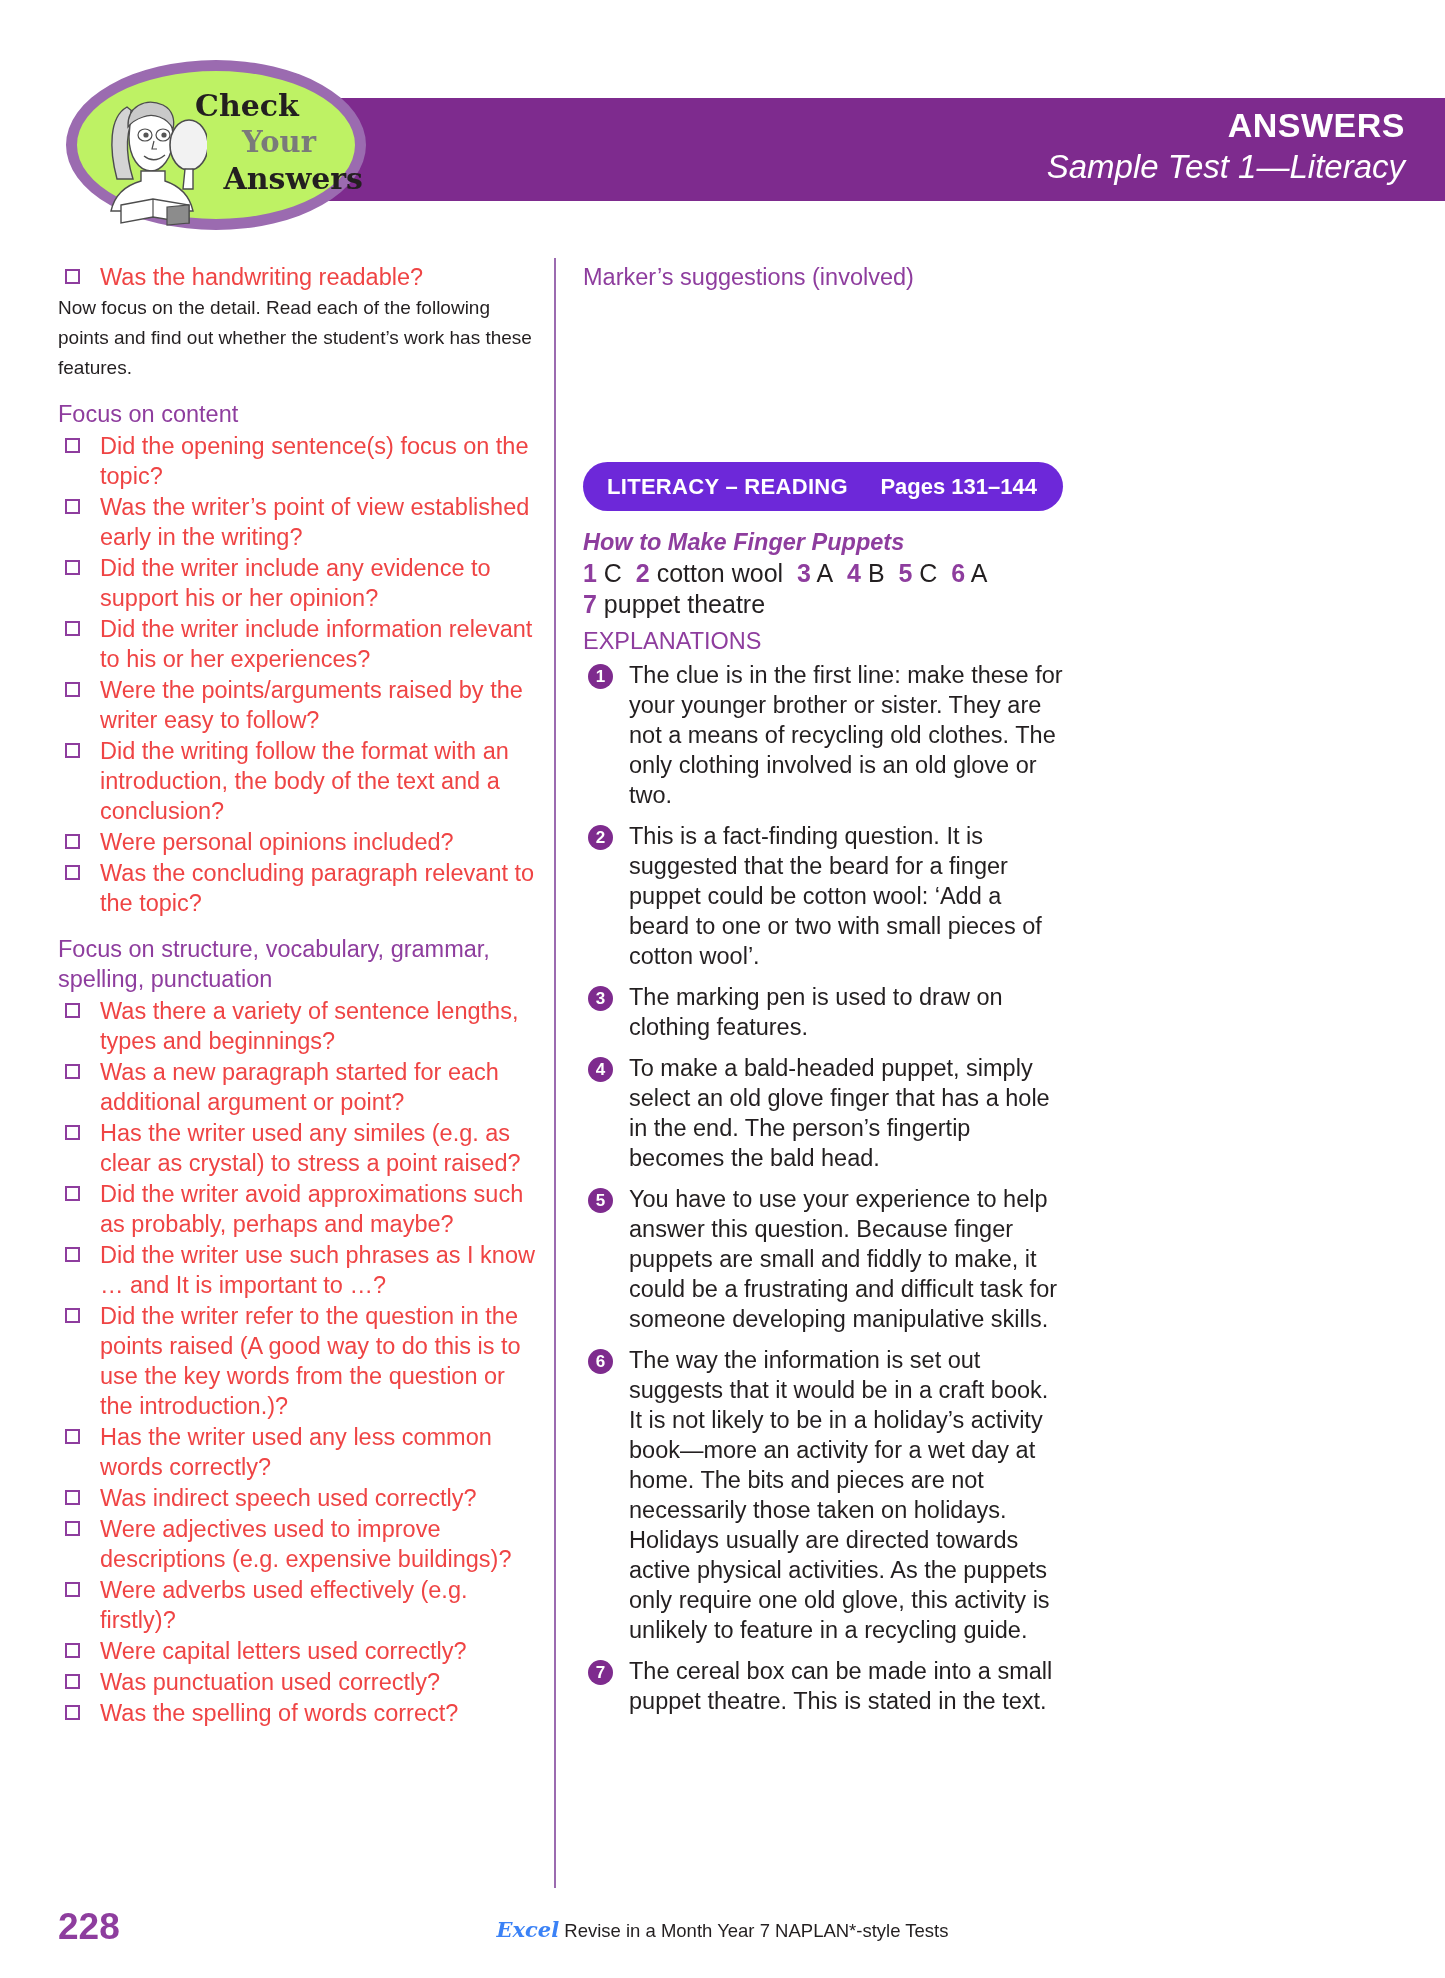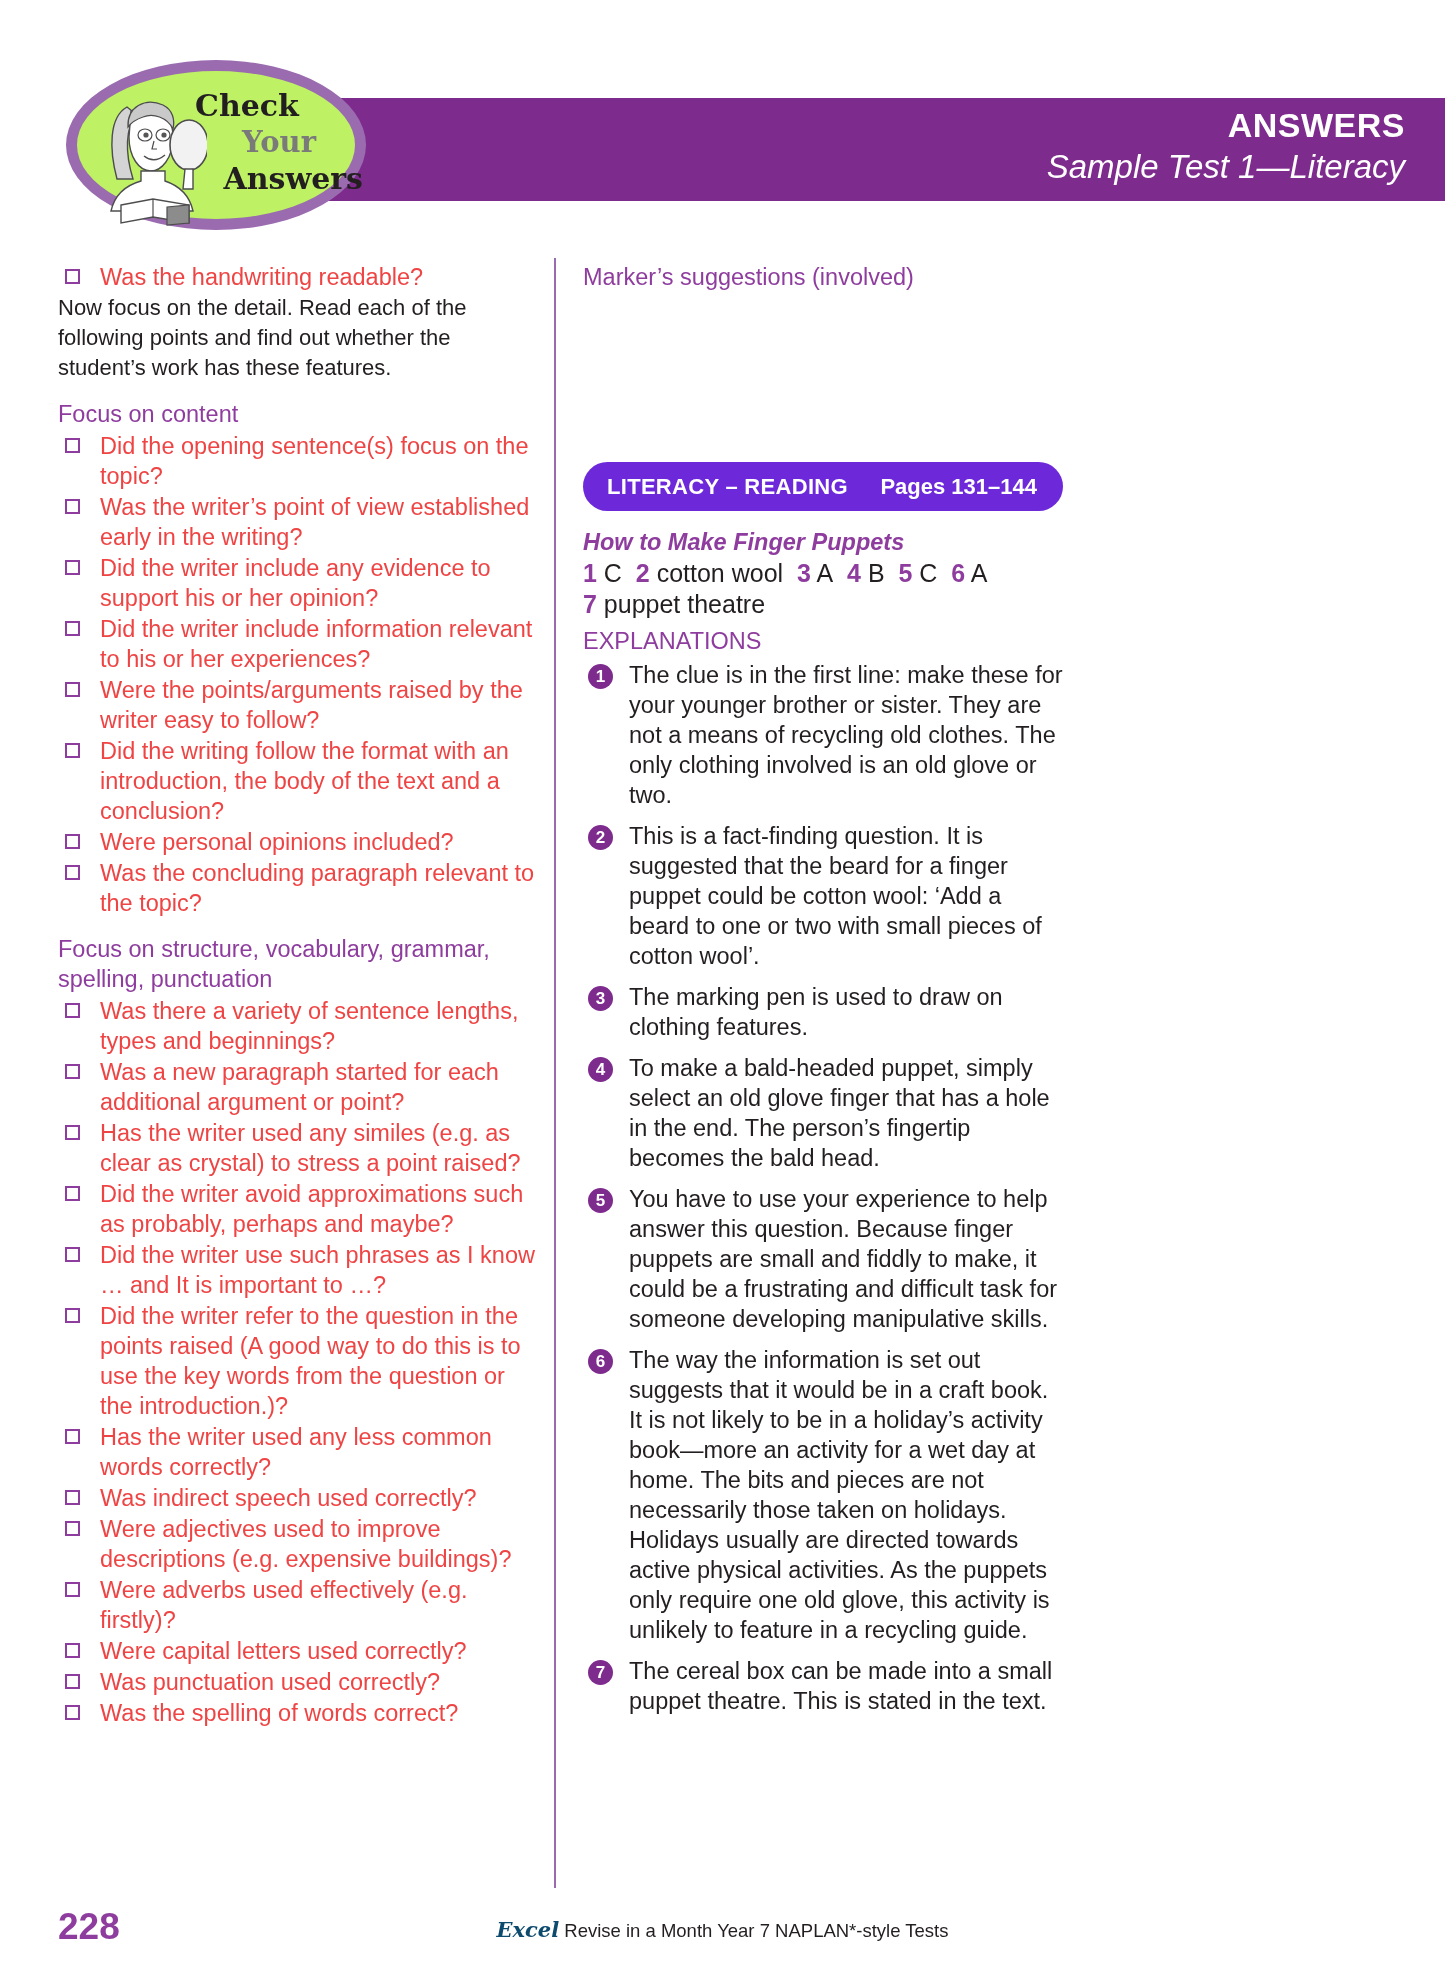--- a/index.html
+++ b/index.html
@@ -64,21 +64,21 @@
     position: absolute; left: 58px; top: 262px;
     width: 485px;
   }
   .col-right {
     position: absolute; left: 583px; top: 262px;
     width: 480px;
   }
 
   
   .para {
-    font-size: 22px; line-height: 30px; color: #231f20;
+    font-size: 19px; line-height: 30px; color: #231f20;
     margin-bottom: 6px;
   }
   .sub-head {
     font-size: 23.5px; line-height: 30px; color: #8e3d9e;
     margin-top: 16px; margin-bottom: 2px;
   }
   .checkitem {
     position: relative;
     padding-left: 42px;
     font-size: 23.5px; line-height: 30px;
@@ -150,21 +150,21 @@
     line-height: 1;
   }
   .footer-center {
     position: absolute; left: 0; top: 1917px;
     width: 1445px; text-align: center;
     font-size: 18.5px; color: #231f20;
   }
   .footer-brand {
     font-family: "DejaVu Serif", serif;
     font-weight: bold; font-style: italic;
-    color: #0c4a6e; font-size: 21px;
+    color: #3b82f6; font-size: 21px;
   }
 </style>
 </head>
 <body>
 
 <div class="page">
 
   <div class="header-bar"></div>
   <div class="header-text">
     <span class="header-title">ANSWERS</span>

